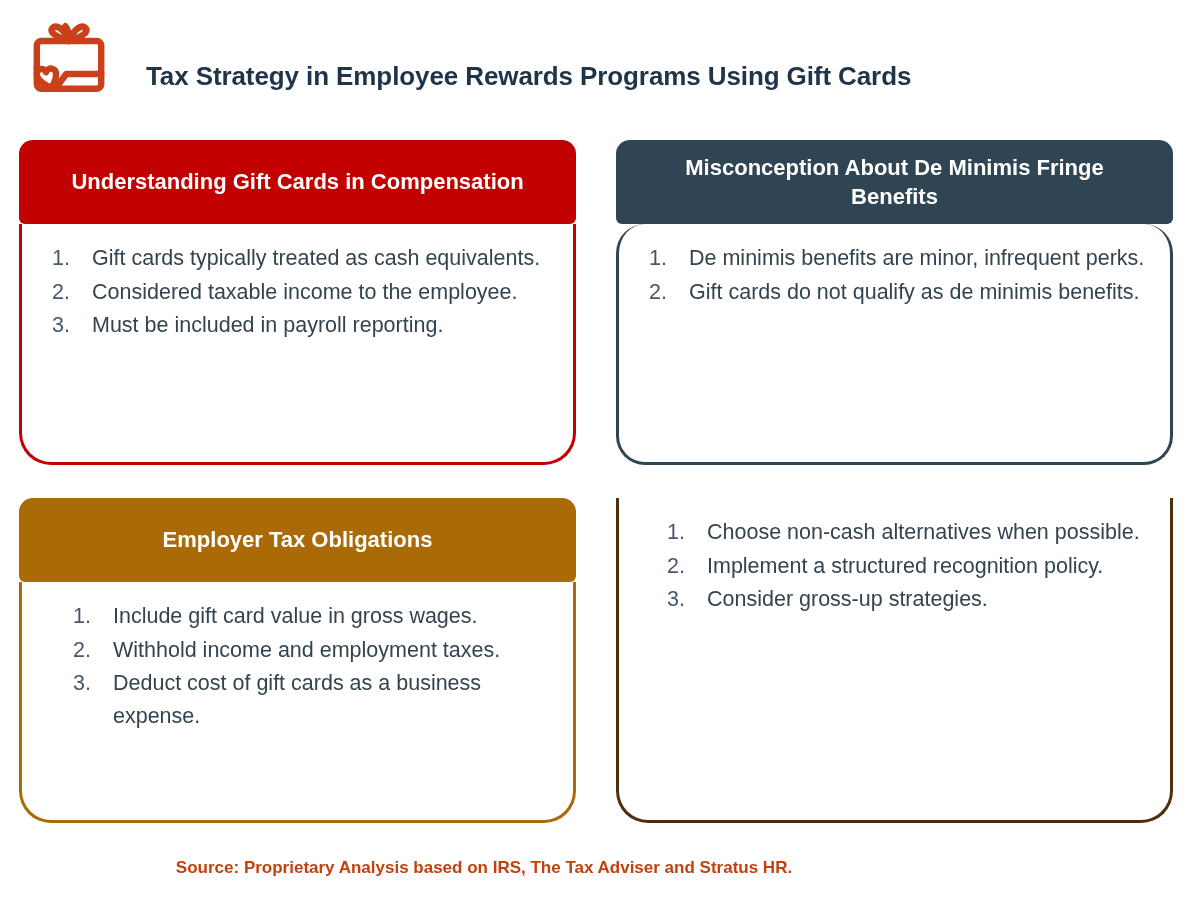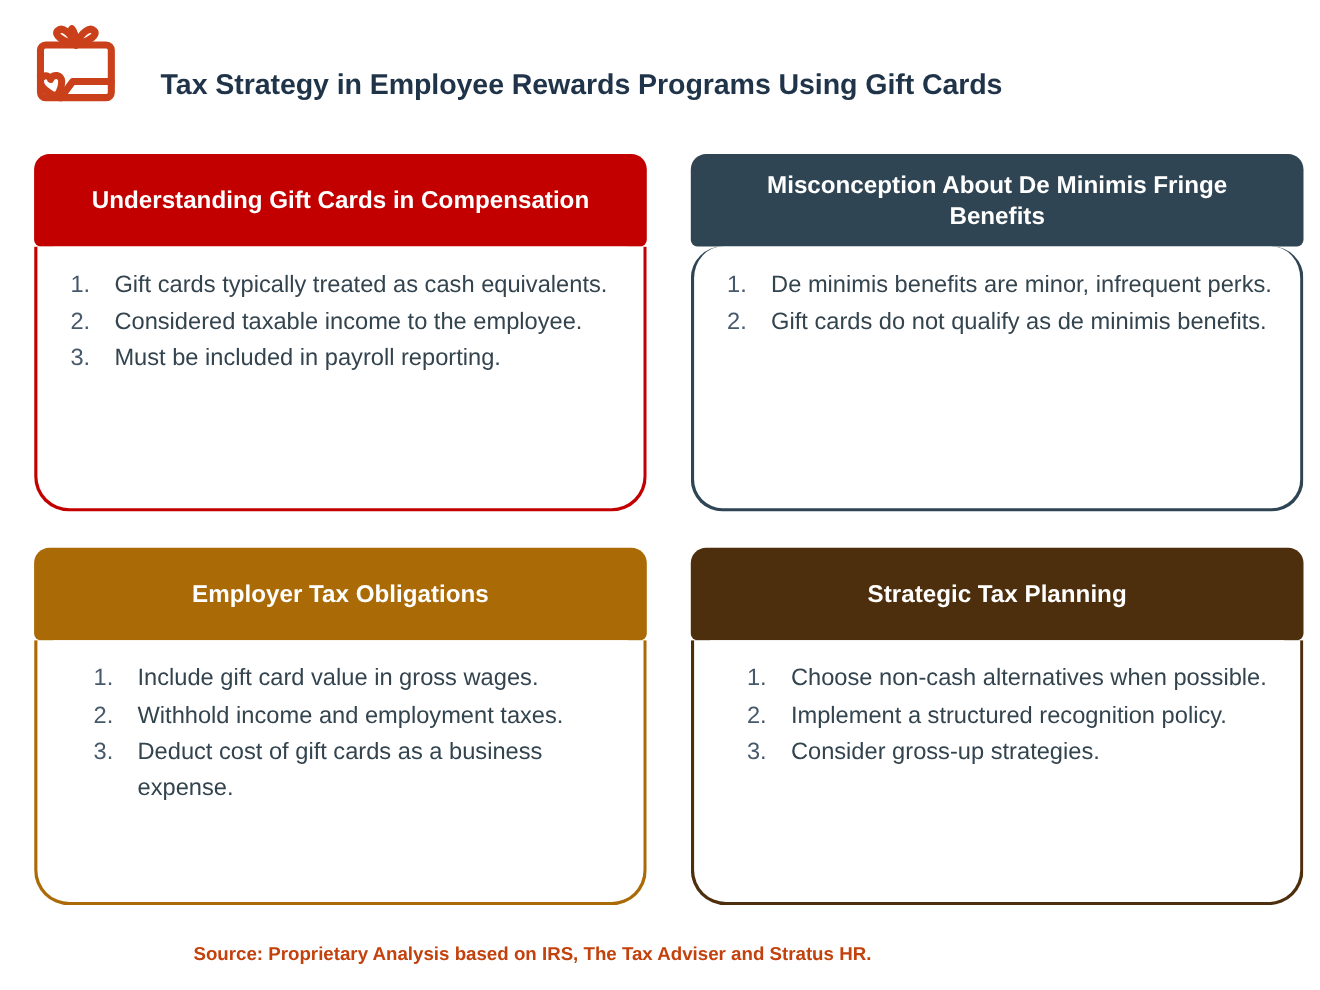--- a/index.html
+++ b/index.html
@@ -46,21 +46,21 @@
     color: #1F3349;
     letter-spacing: -0.1px;
     white-space: nowrap;
     margin-left: 22px;
     margin-top: 26px;
   }
 
   
   .grid {
     position: absolute;
-    left: 31px;
+    left: 19px;
     top: 140px;
     width: 1154px;
     display: grid;
     grid-template-columns: 557px 557px;
     grid-template-rows: 325px 325px;
     column-gap: 40px;
     row-gap: 33px;
   }
 
   .card {
@@ -183,21 +183,20 @@
       <div class="card-body" id="b2" style="border-color: rgb(170, 106, 6); padding-left: 39px;">
         <ol>
           <li>Include gift card value in gross wages.</li>
           <li>Withhold income and employment taxes.</li>
           <li>Deduct cost of gift cards as a business expense.</li>
         </ol>
       </div>
     </div>
 
     <div class="card">
-      <div class="card-header" id="h3" style="background: rgb(78, 47, 13);">Strategic Tax Planning</div>
       <div class="card-body" id="b3" style="border-color: rgb(78, 47, 13); padding-left: 36px;">
         <ol>
           <li>Choose non-cash alternatives when possible.</li>
           <li>Implement a structured recognition policy.</li>
           <li>Consider gross-up strategies.</li>
         </ol>
       </div>
     </div>
 
   </div>

